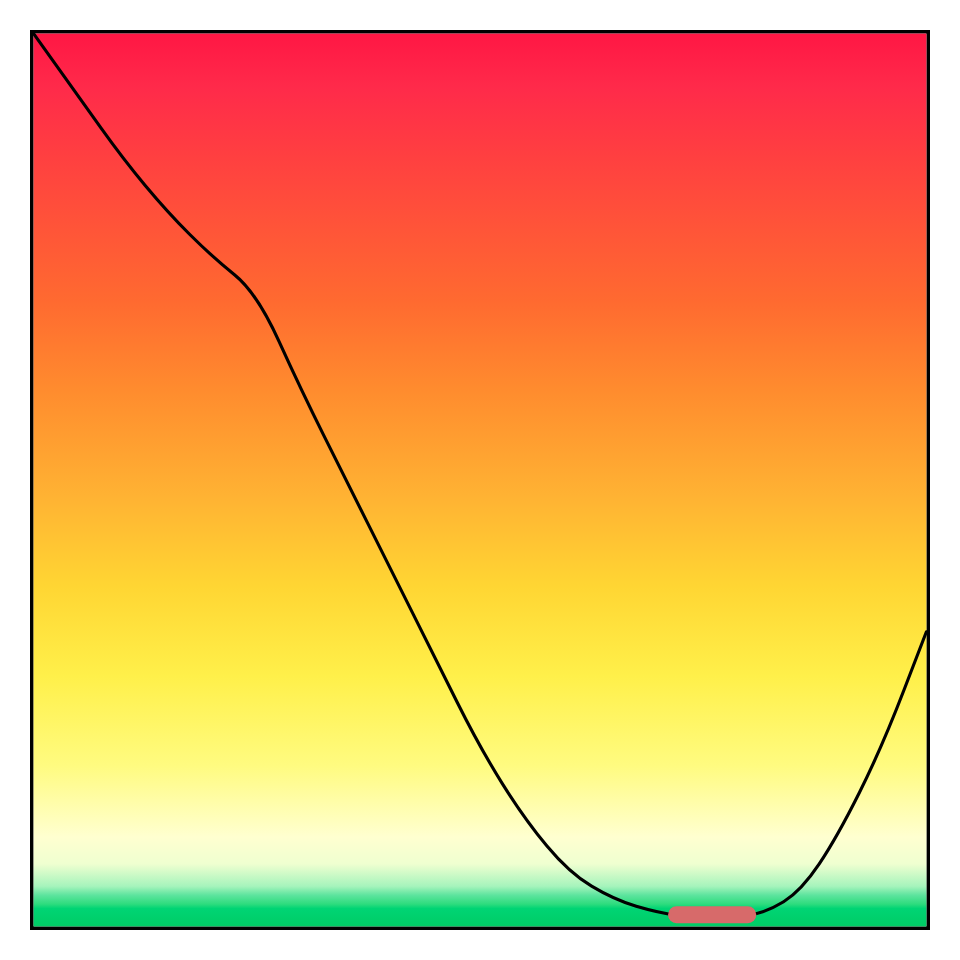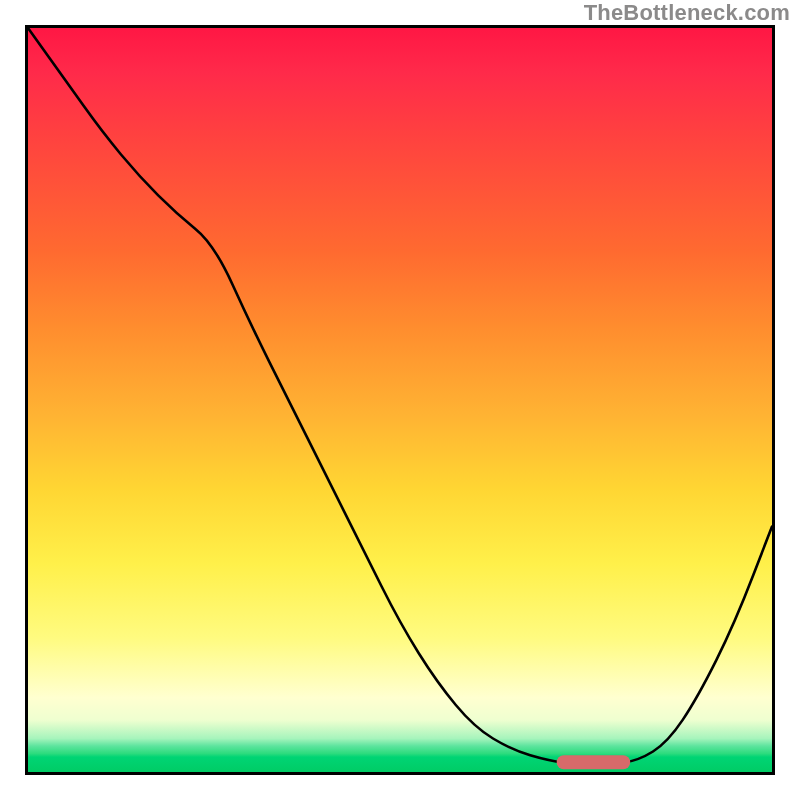--- a/index.html
+++ b/index.html
@@ -66,21 +66,20 @@
     width: 100%;
     height: 100%;
     overflow: visible;
     pointer-events: none;
   }
 </style>
 </head>
 <body>
 <div class="wrap">
 
-  <div class="attribution">TheBottleneck.com</div>
 
   <div class="plot-border">
     <div class="gradient"></div>
     <svg class="overlay" viewBox="0 0 744 744" preserveAspectRatio="none">
 
       <path id="curve-path" fill="none" stroke="#000000" stroke-width="2.6" stroke-linecap="round" stroke-linejoin="round" d="M 0.0 0.0 Q 0.0 0.0 18.6 26.0 Q 37.2 52.1 55.8 78.1 Q 74.4 104.2 93.0 126.5 Q 111.6 148.8 130.2 167.4 Q 148.8 186.0 167.4 200.9 Q 186.0 215.8 204.6 256.7 Q 223.2 297.6 241.8 334.8 Q 260.4 372.0 279.0 409.2 Q 297.6 446.4 316.2 483.6 Q 334.8 520.8 353.4 558.0 Q 372.0 595.2 390.6 625.0 Q 409.2 654.7 427.8 677.0 Q 446.4 699.4 465.0 710.5 Q 483.6 721.7 502.2 727.3 Q 520.8 732.8 535.7 734.7 Q 550.6 736.6 565.4 736.6 Q 580.3 736.6 595.2 734.7 Q 610.1 732.8 625.0 723.5 Q 639.8 714.2 654.7 691.9 Q 669.6 669.6 688.2 632.4 Q 706.8 595.2 725.4 546.8 T 744.0 498.5"></path>
 
       <path id="marker-path" fill="none" stroke-width="14" stroke-linecap="round" d="M 535.7 734.3 L 595.2 734.3" stroke="#d76a6a"></path>
     </svg>
   </div>

